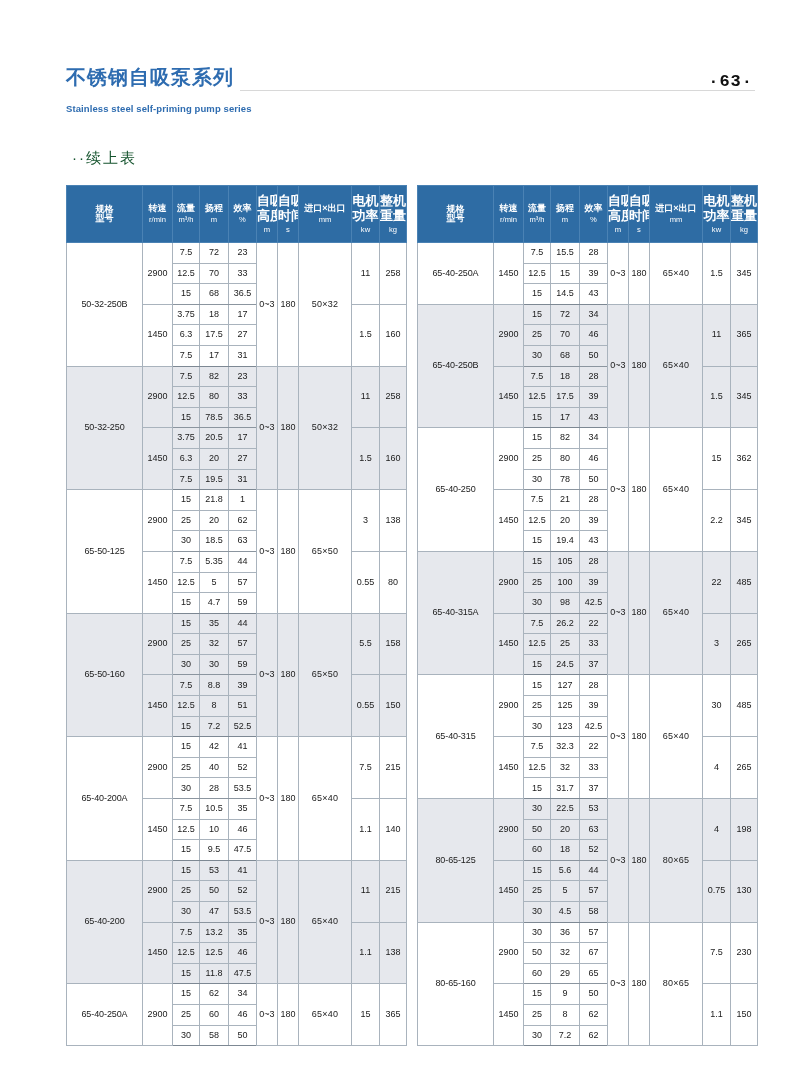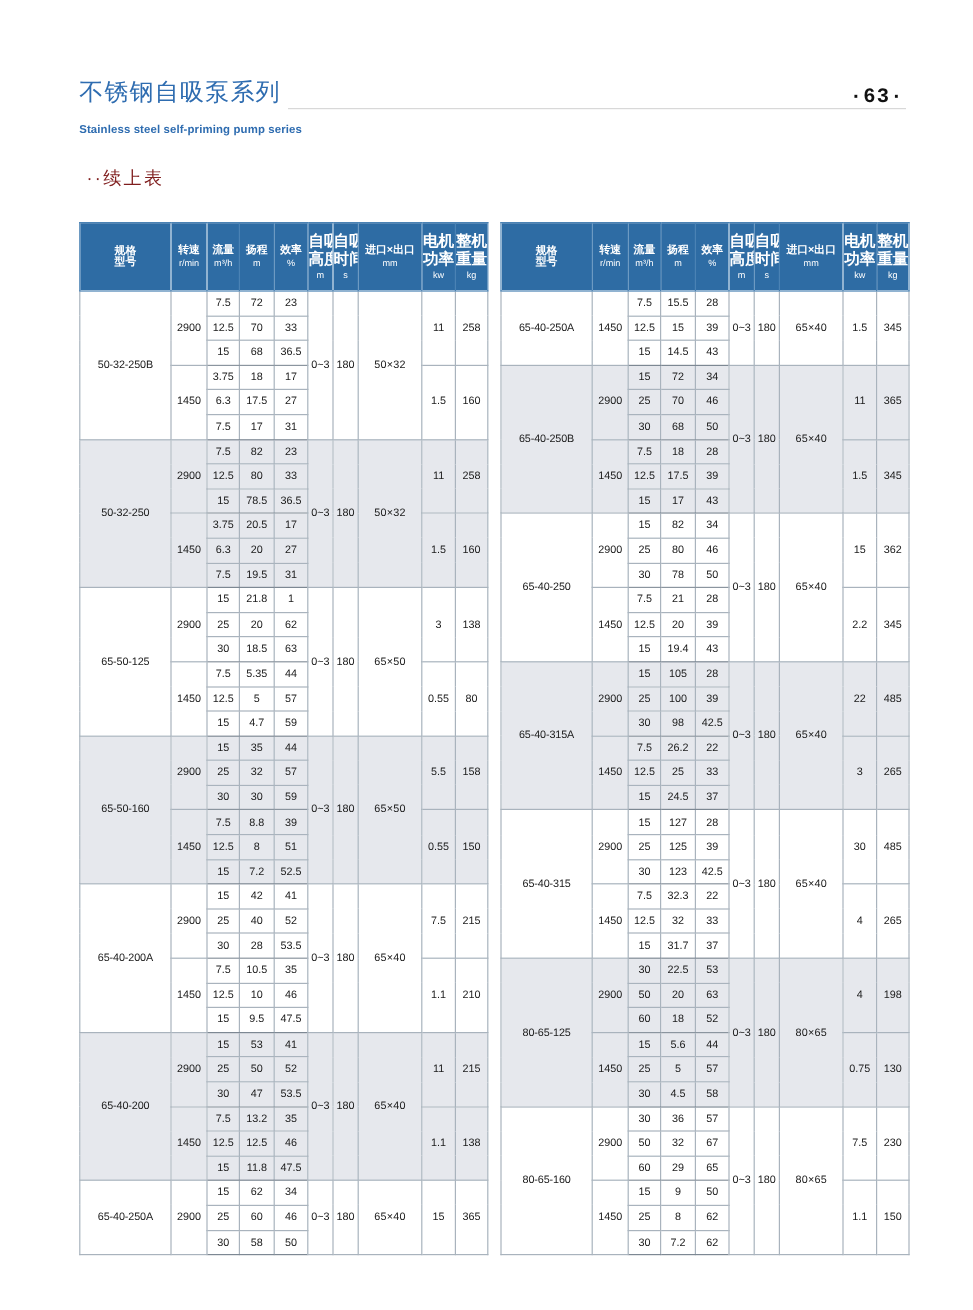--- a/index.html
+++ b/index.html
@@ -20,21 +20,21 @@
   .page-header {
     position: absolute;
     left: 0; top: 0;
     width: 811px;
     height: 120px;
   }
   .hdr-title-cn {
     position: absolute;
     left: 66px; top: 67px;
     font-size: 20px;
-    font-weight: normal;
+    font-weight: bold;
     color: #2e6cb0;
     letter-spacing: 1px;
     line-height: 1;
     white-space: nowrap;
   }
   .hdr-title-en {
     position: absolute;
     left: 66px; top: 104px;
     font-size: 9.5px;
     font-weight: bold;
@@ -58,23 +58,23 @@
     left: 240px;
     top: 90px;
     width: 515px;
     height: 1px;
     background: #d8d8d8;
   }
 
   
   .cont-note {
     position: absolute;
-    left: 72px; top: 139px;
+    left: 72px; top: 149px;
     font-size: 15px;
-    color: #7f1d1d;
+    color: #14532d;
     letter-spacing: 2px;
     white-space: nowrap;
   }
 
   
   .tables {
     position: absolute;
     left: 66px;
     top: 185px;
     width: 680px;
@@ -407,21 +407,21 @@
             <td class="num">30</td>
             <td class="num">28</td>
             <td class="num">53.5</td>
           </tr>
           <tr>
             <td class="rpm" rowspan="3">1450</td>
             <td class="num">7.5</td>
             <td class="num">10.5</td>
             <td class="num">35</td>
             <td class="pow" rowspan="3">1.1</td>
-            <td class="wt" rowspan="3">210</td>
+            <td class="wt" rowspan="3">140</td>
           </tr>
           <tr>
             <td class="num">12.5</td>
             <td class="num">10</td>
             <td class="num">46</td>
           </tr>
           <tr class="group-end">
             <td class="num">15</td>
             <td class="num">9.5</td>
             <td class="num">47.5</td>

